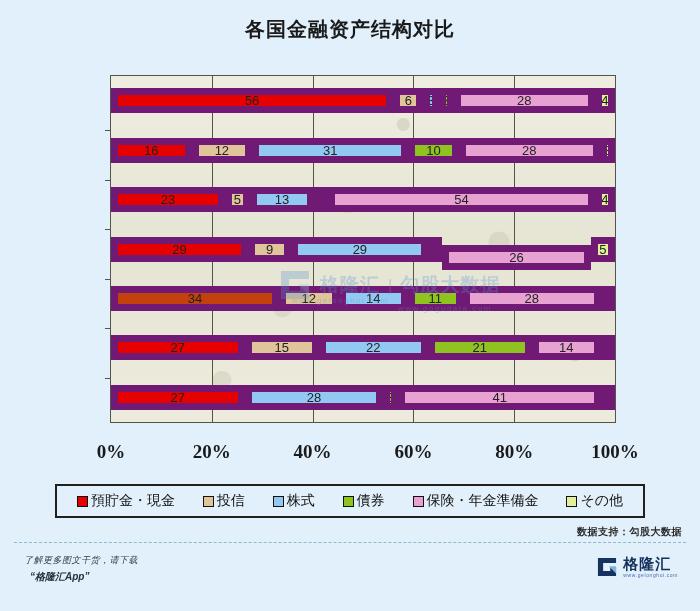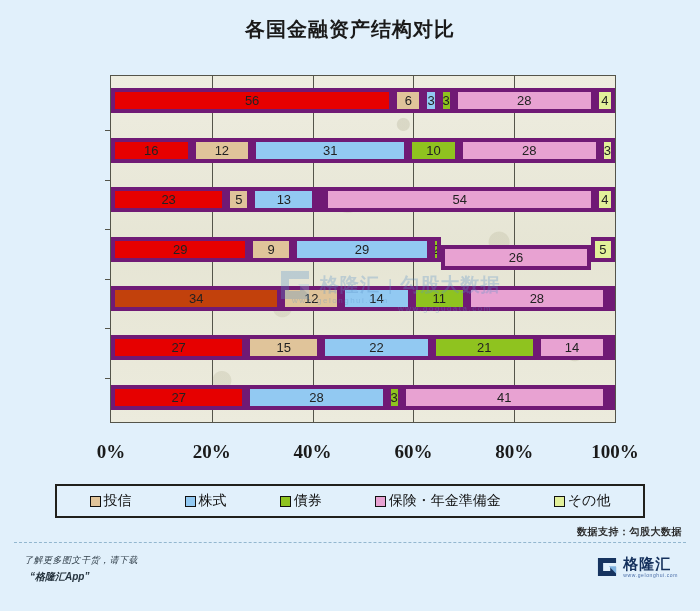--- a/index.html
+++ b/index.html
@@ -77,21 +77,21 @@
   .bar {
     position: absolute;
     left: 0;
     top: 0;
     height: 100%;
     display: flex;
   }
   .seg {
     position: relative;
     height: 100%;
-    border: 4px solid #701a75;
+    border: 7px solid #701a75;
     box-sizing: border-box;
     display: flex;
     align-items: center;
     justify-content: center;
     font-size: 13px;
     color: #222;
     overflow: hidden;
     white-space: nowrap;
   }
   .seg.zero { border-left: none; border-right: none; }
@@ -455,20 +455,24 @@
     <div class="xtick-label" style="left: 1px;">0%</div>
     <div class="xtick-label" style="left: 101.8px;">20%</div>
     <div class="xtick-label" style="left: 202.6px;">40%</div>
     <div class="xtick-label" style="left: 303.4px;">60%</div>
     <div class="xtick-label" style="left: 404.2px;">80%</div>
     <div class="xtick-label" style="left: 505px;">100%</div>
   </div>
 
 <div id="legend">
     <div class="legend-item">
+      <span class="swatch" style="background: rgb(230, 0, 0);"></span>
+      <span>預貯金・現金</span>
+    </div>
+    <div class="legend-item">
       <span class="swatch" style="background: rgb(224, 196, 154);"></span>
       <span>投信</span>
     </div>
     <div class="legend-item">
       <span class="swatch" style="background: rgb(146, 201, 242);"></span>
       <span>株式</span>
     </div>
     <div class="legend-item">
       <span class="swatch" style="background: rgb(143, 195, 31);"></span>
       <span>債券</span>

